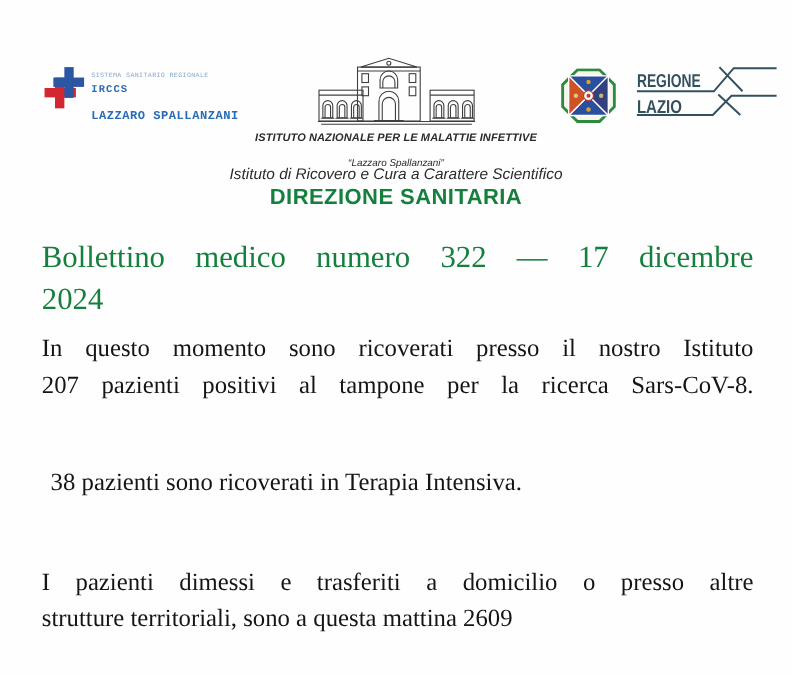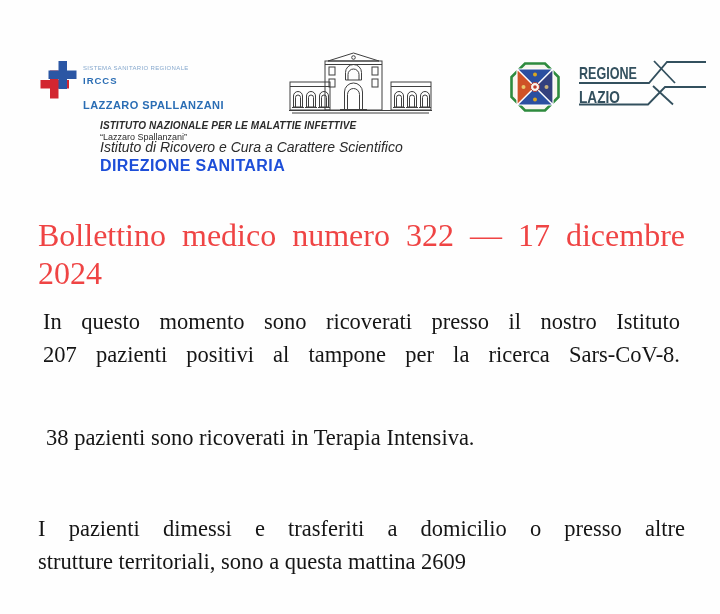--- a/index.html
+++ b/index.html
@@ -8,44 +8,44 @@
     width:720px;height:614px;
     background:#fefefe;
     overflow:hidden;
     font-family:"Liberation Sans",sans-serif;
     color:#1a1a1a;
   }
 
   
   .logo-left{position:absolute;left:40px;top:60px;display:flex;align-items:flex-start;}
   .cross-svg{width:37px;height:41px;flex:0 0 auto;}
-  .logo-left-text{margin-left:6px;}
+  .logo-left-text{margin-left:6px;font-family:Liberation Mono, monospace;}
   .ssr-text{font-size:6px;color:#86a8cd;letter-spacing:.35px;margin-top:5px;white-space:nowrap;}
   .irccs-acronym{font-size:9.5px;font-weight:bold;color:#2a6db4;letter-spacing:1px;margin-top:4px;}
   .irccs-name{font-size:11px;font-weight:bold;color:#2a6db4;letter-spacing:.45px;margin-top:13px;white-space:nowrap;}
 
   
   .building-svg{position:absolute;left:288px;top:52px;width:145px;height:63px;}
-  .inst-text{position:absolute;left:100px;top:120px;width:500px;color:#2b2b2b;}
+  .inst-text{position:absolute;left:110px;top:120px;width:500px;text-align:center;color:#2b2b2b;}
   .inst-line1{font-size:10px;font-weight:bold;font-style:italic;line-height:11px;letter-spacing:.1px;}
-  .inst-line2{font-size:9px;line-height:10px;margin-top:1px;}
+  .inst-line2{font-size:9px;font-style:italic;line-height:10px;margin-top:12px;}
   .inst-line3{font-size:14px;font-style:italic;line-height:11px;}
-  .inst-direction{font-size:16px;font-weight:bold;letter-spacing:.4px;margin-top:4px;color:#1d4ed8;}
+  .inst-direction{font-size:20px;font-weight:bold;letter-spacing:.4px;margin-top:4px;color:#15803d;}
 
   
   .emblem-svg{position:absolute;left:510px;top:62px;width:50px;height:50px;}
   .region-svg{position:absolute;left:577px;top:57px;width:130px;height:53px;}
   .region-svg text{font-family:"Liberation Sans",sans-serif;font-weight:bold;fill:#33505e;}
   .region-svg path{stroke:#33505e;stroke-width:1.8;fill:none;}
 
   
   .doc-title{
     position:absolute;left:38px;right:35px;top:216px;
     font-family:"Liberation Serif",serif;
-    font-size:32px;line-height:38px;color:#ef4444;
+    font-size:28px;line-height:38px;color:#15803d;
   }
   .para{
     position:absolute;left:38px;right:35px;
     font-family:"Liberation Serif",serif;
     font-size:22.5px;line-height:33px;color:#151515;
   }
   .para-1{top:300px;}
   .para-2{top:413px;}
   .para-3{top:512px;}
 
@@ -148,21 +148,21 @@
 
     <path d="M2,47 H71 L88,29.5 H129"></path>
     <path d="M76,28.5 L96,47"></path>
   </svg>
 
   <h1 class="doc-title" style="margin:0;font-weight:normal;">
     <span class="line-fill">Bollettino medico numero 322 — 17 dicembre</span>
     <span class="line-left">2024</span>
   </h1>
 
-  <p class="para para-1" style="margin:5px;">
+  <p class="para para-1" style="margin:0;">
     <span class="line-fill">In questo momento sono ricoverati presso il nostro Istituto</span>
     <span class="line-fill">207 pazienti positivi al tampone per la ricerca Sars-CoV-8.</span>
   </p>
 
   <p class="para para-2" style="margin:8px;">
     <span class="line-left">38 pazienti sono ricoverati in Terapia Intensiva.</span>
   </p>
 
   <p class="para para-3" style="margin:0;">
     <span class="line-fill">I pazienti dimessi e trasferiti a domicilio o presso altre</span>

